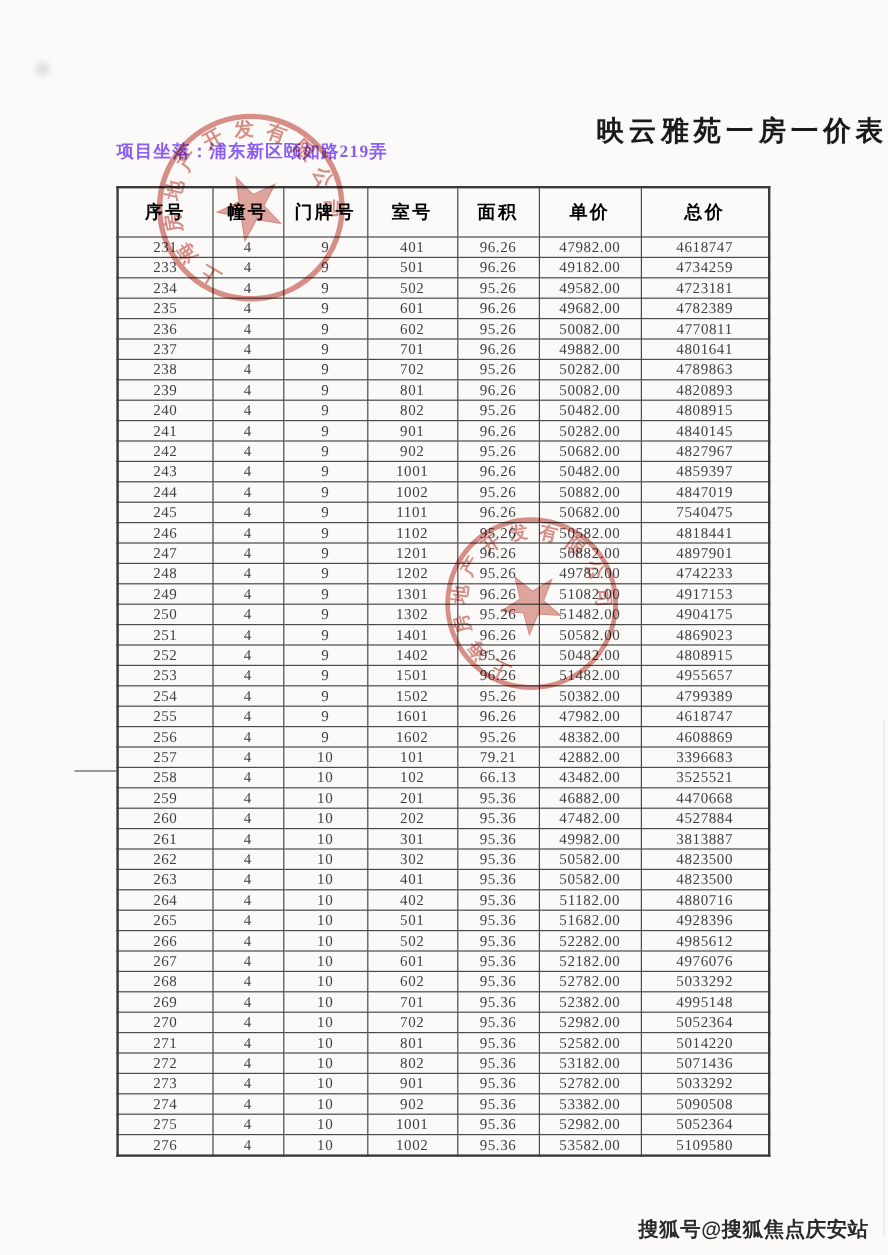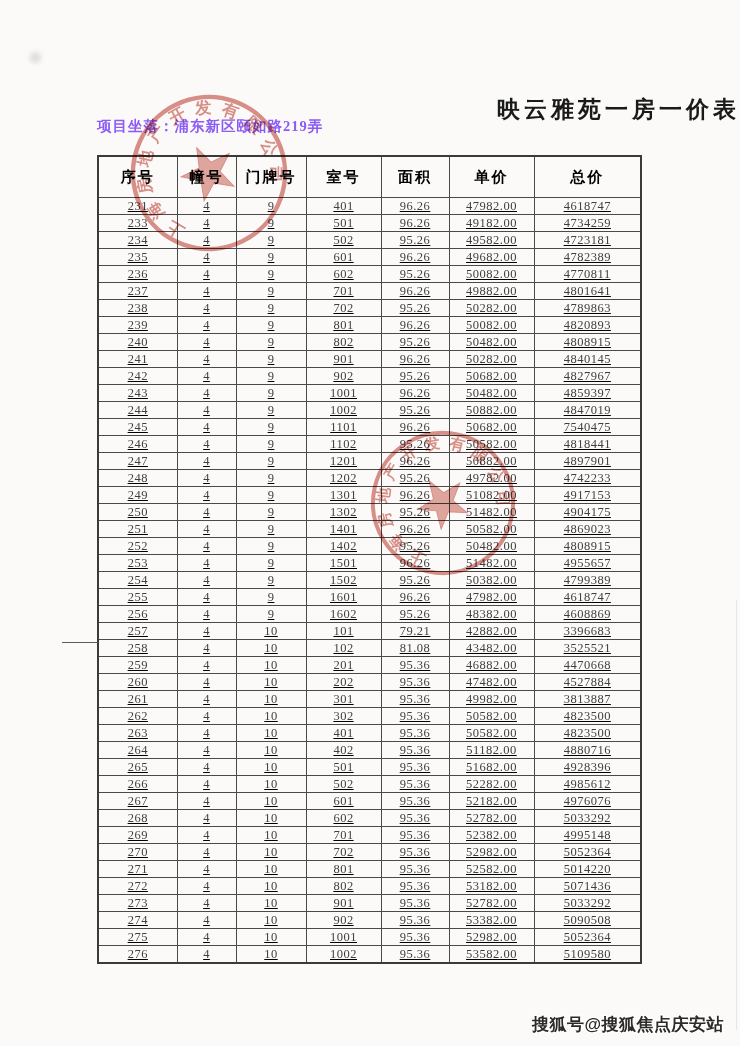--- a/index.html
+++ b/index.html
@@ -24,21 +24,21 @@
     border:2px solid #3a3a3a;
     background:transparent;
   }
   .price-table th,.price-table td{
     border:1px solid #4a4a4a;
     text-align:center;padding:0;white-space:nowrap;overflow:hidden;
   }
   .price-table thead th{
     height:40px;font-size:15px;font-weight:bold;color:#000000;letter-spacing:2px;
   }
-  .price-table tbody tr{height:17px;text-decoration:underline;}
+  .price-table tbody tr{height:17px;}
   .price-table tbody td{
     font-size:12.5px;color:#3f3f3f;line-height:1;letter-spacing:.5px;
   }
   col.c1{width:79px}col.c2{width:59px}col.c3{width:70px}
   col.c4{width:75px}col.c5{width:68px}col.c6{width:85px}col.c7{width:107px}
 
   .stamp{
     position:absolute;opacity:.58;mix-blend-mode:multiply;
     filter:blur(.4px);pointer-events:none;
   }
@@ -330,21 +330,21 @@
           <td>101</td>
           <td>79.21</td>
           <td>42882.00</td>
           <td>3396683</td>
         </tr>
         <tr>
           <td>258</td>
           <td>4</td>
           <td>10</td>
           <td>102</td>
-          <td>81.08</td>
+          <td>66.13</td>
           <td>43482.00</td>
           <td>3525521</td>
         </tr>
         <tr>
           <td>259</td>
           <td>4</td>
           <td>10</td>
           <td>201</td>
           <td>95.36</td>
           <td>46882.00</td>

